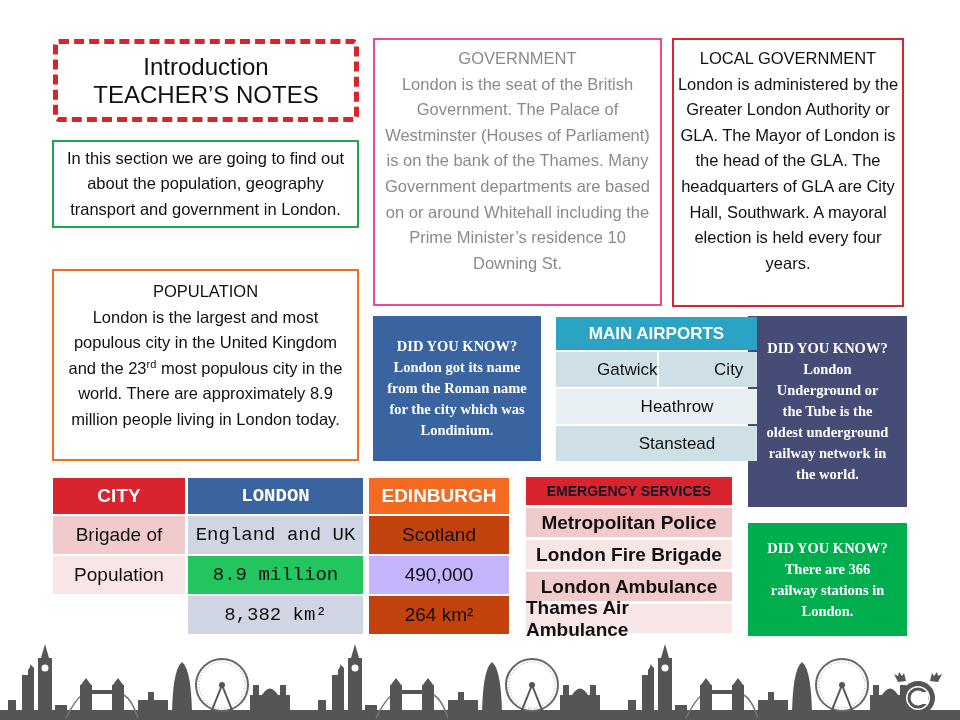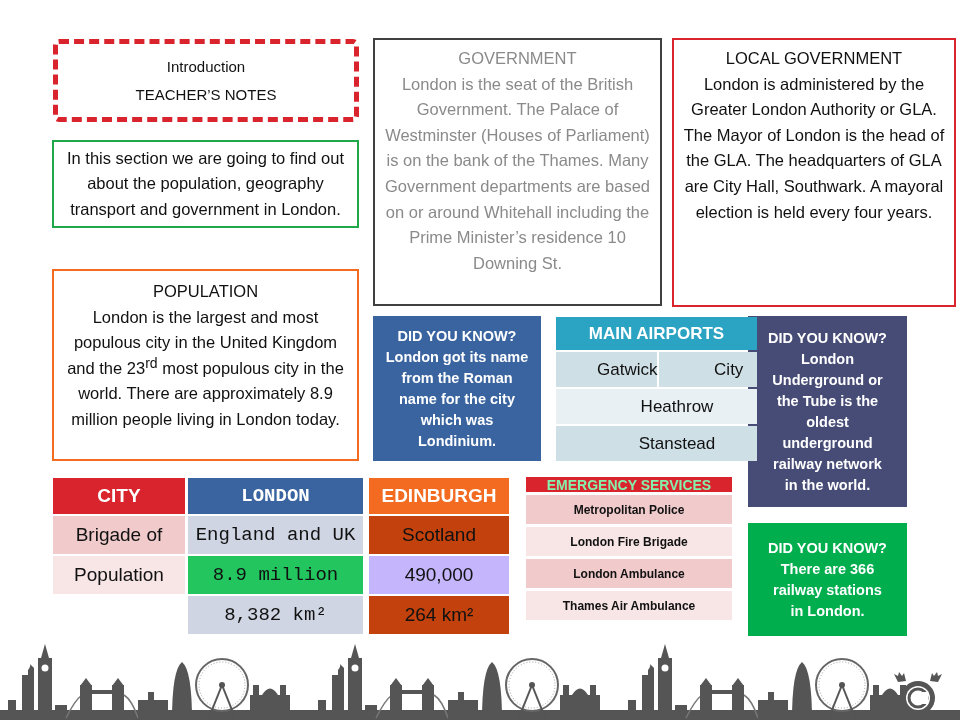--- a/index.html
+++ b/index.html
@@ -10,53 +10,53 @@
     color: #111;
   }
   .abs { position: absolute; box-sizing: border-box; }
   .center { text-align: center; }
 
   
   #title-box {
     left: 53px; top: 39px; width: 306px; height: 83px;
     border: 5px dashed #d9232d; border-radius: 6px;
     display: flex; flex-direction: column; align-items: center; justify-content: center;
-    font-size: 15px; line-height: 28px; color: #111;
+    font-size: 24px; line-height: 28px; color: #111;
   }
 
   #intro-box {
     left: 52px; top: 140px; width: 307px; height: 88px;
     border: 2px solid #1fa84a;
     display: flex; align-items: center; justify-content: center;
     font-size: 16.5px; line-height: 25.5px; padding: 4px 12px;
   }
 
   #population-box {
     left: 52px; top: 269px; width: 307px; height: 192px;
     border: 2px solid #f26b21;
     font-size: 16.5px; line-height: 25.5px; padding: 8px 8px;
   }
-  #population-box sup { font-size: 14px; line-height: 0; }
+  #population-box sup { font-size: 11px; line-height: 0; }
 
   #government-box {
     left: 373px; top: 38px; width: 289px; height: 268px;
-    border: 2px solid #404040;
+    border: 2px solid #ec4899;
     font-size: 16.5px; line-height: 25.6px; padding: 6px 6px; color: #8a8a8a;
   }
 
   #local-gov-box {
-    left: 672px; top: 38px; width: 284px; height: 269px;
+    left: 672px; top: 38px; width: 232px; height: 269px;
     border: 2px solid #d9232d;
     font-size: 16.5px; line-height: 25.6px; padding: 6px 2px; color: #111;
   }
 
   .dyk {
     color: #fff; font-weight: bold; font-size: 14.5px; line-height: 21px;
     display: flex; flex-direction: column; align-items: center; justify-content: center;
-    text-align: center; padding: 4px 12px;
+    text-align: center; padding: 4px 12px; font-family: Liberation Serif, serif;
   }
   #dyk-name { left: 373px; top: 316px; width: 168px; height: 145px; background: #3a64a0; }
   #dyk-tube { left: 748px; top: 316px; width: 159px; height: 191px; background: #474c77; }
   #dyk-rail { left: 748px; top: 523px; width: 159px; height: 113px; background: #00ae4e; }
 
   
   #airports { left: 556px; top: 317px; width: 201px; height: 145px; }
   #airports .hdr {
     height: 33px; background: #2ba3c2; color: #fff; font-weight: bold;
     font-size: 17px; display: flex; align-items: center; justify-content: center;
@@ -86,25 +86,25 @@
   #col-city .c.d { background: #f1cbcc; }
   #col-city .c.l { background: #f8e5e6; }
   #col-london .c.d { background: #cfd5e2; }
   #col-london .c.l { background: #22c55e; }
   #col-edin .c.d { background: #c2410c; }
   #col-edin .c.l { background: #c4b5fd; }
 
   
   #emergency { left: 526px; top: 477px; width: 206px; height: 160px; }
   #emergency .hdr {
-    height: 15px; background: #d9232d; color: #86efac; font-weight: bold;
+    height: 28px; background: #d9232d; color: #0f172a; font-weight: bold;
     font-size: 14px; display: flex; align-items: center; justify-content: center;
   }
   #emergency .row {
-    height: 29px; margin-top: 3px; font-size: 12px; font-weight: bold;
+    height: 29px; margin-top: 3px; font-size: 19px; font-weight: bold;
     display: flex; align-items: center; justify-content: center;
   }
   #emergency .d { background: #f1cbcc; }
   #emergency .l { background: #f8e5e6; }
 
   #skyline { left: 0; top: 640px; width: 960px; height: 80px; }
 </style>
 </head>
 <body>
 

